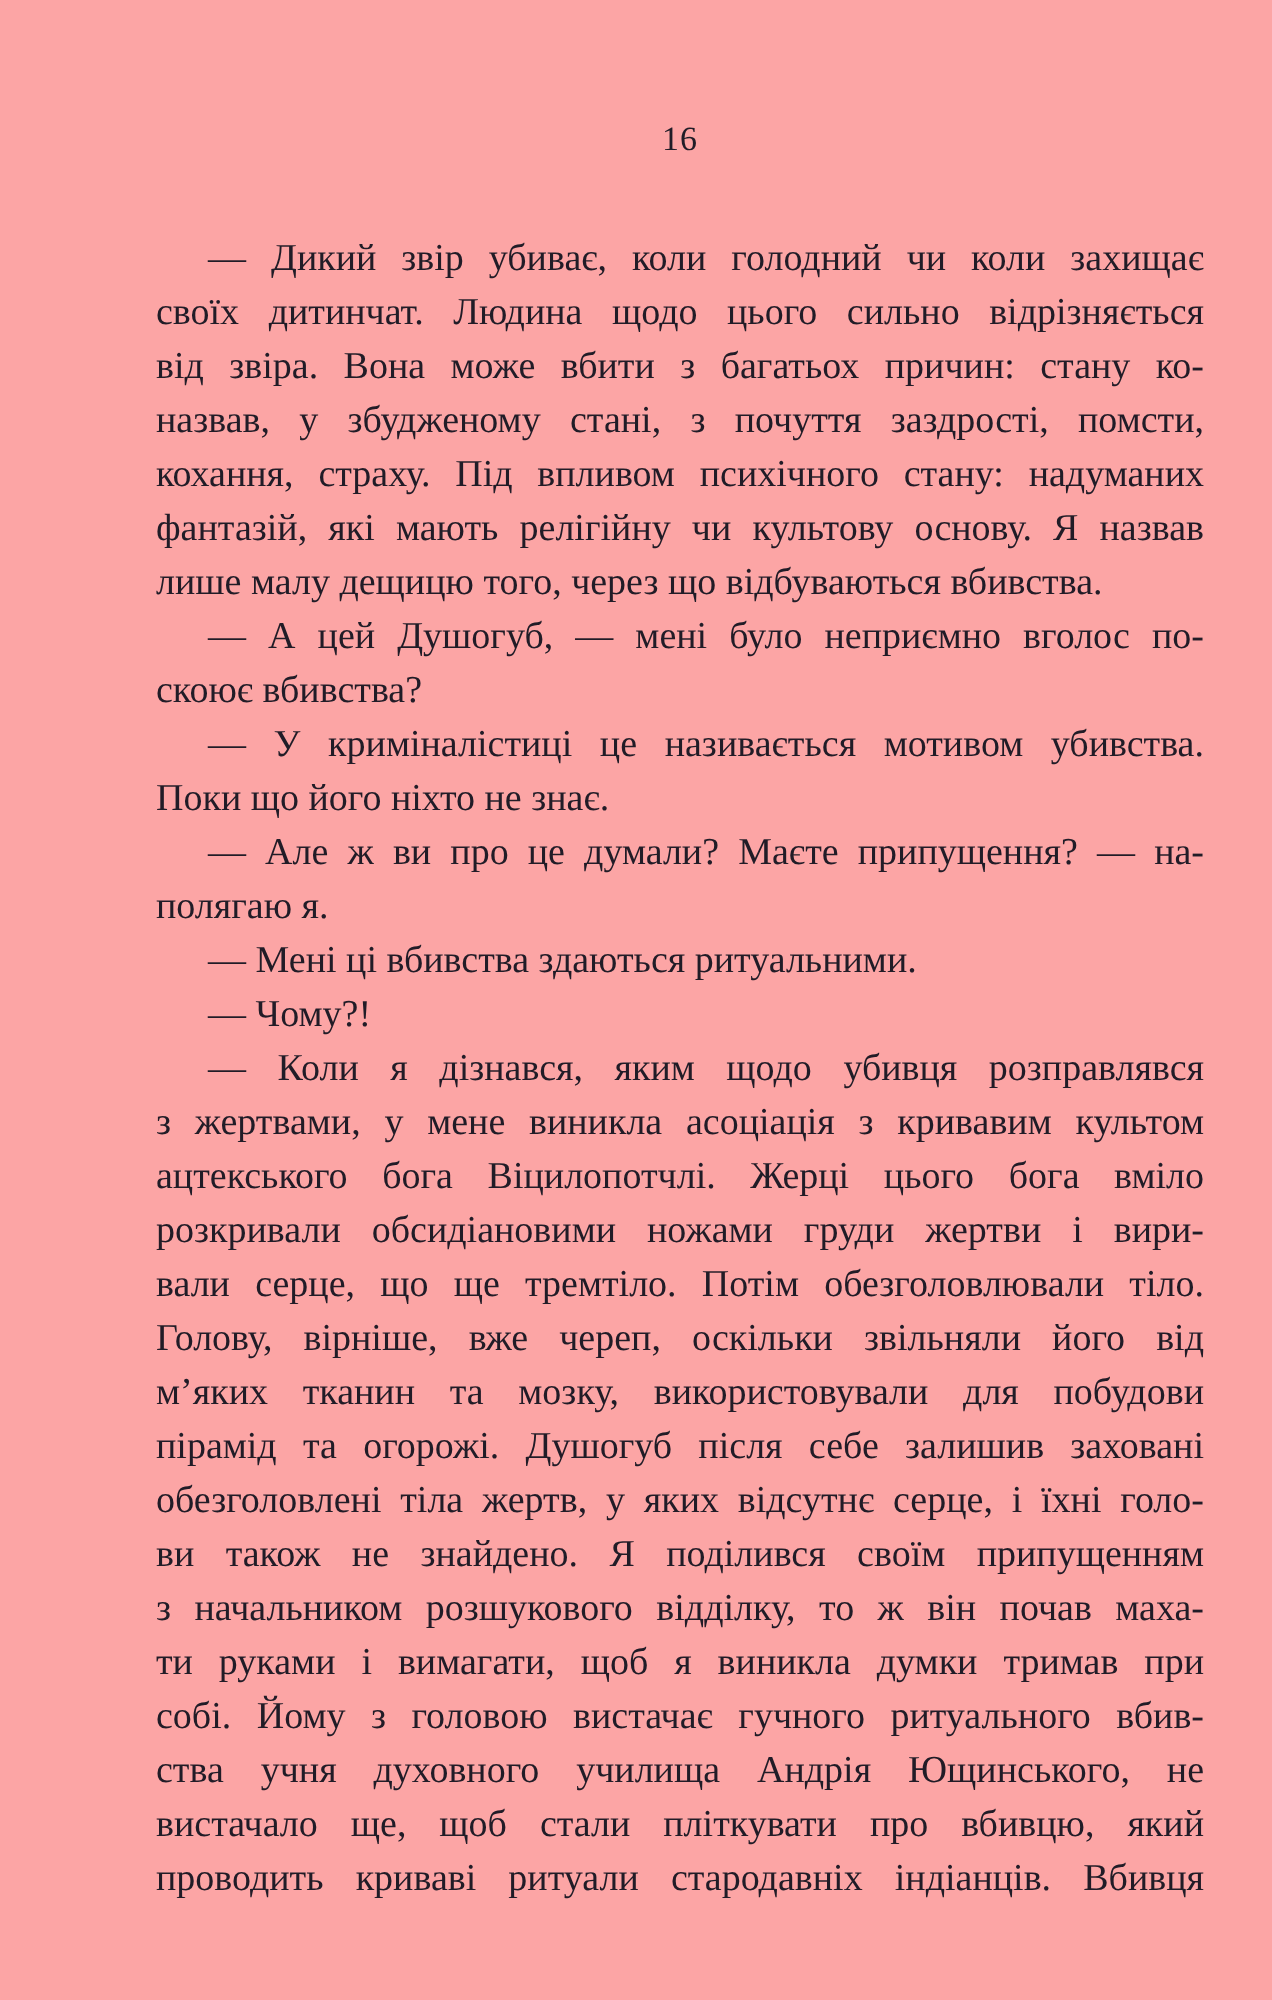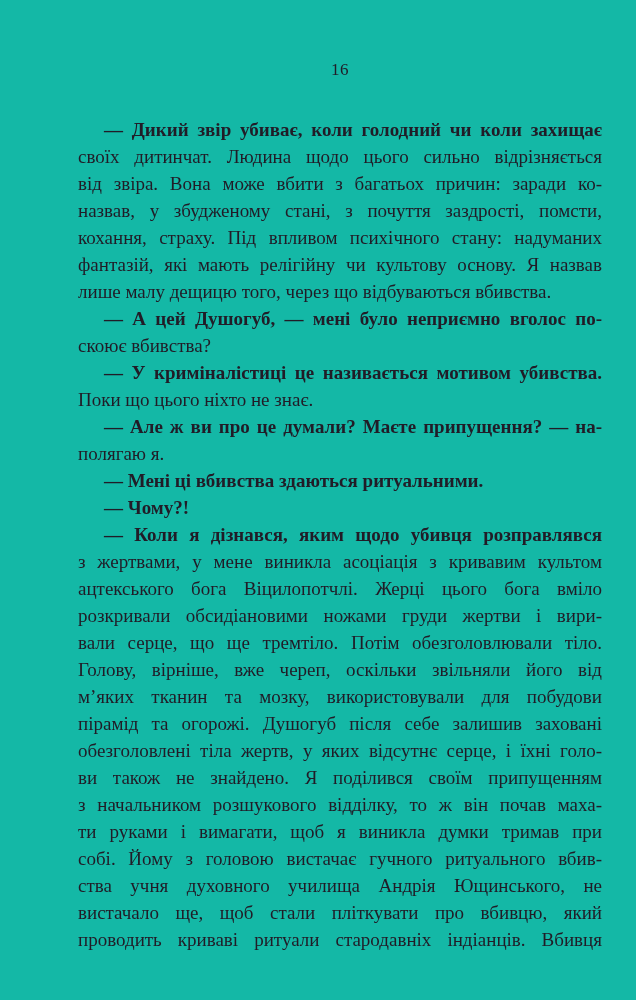--- a/index.html
+++ b/index.html
@@ -4,21 +4,21 @@
 <style>
   html, body {
     margin: 0;
     padding: 0;
     background: #ffffff;
   }
   .book-page {
     position: relative;
     width: 636px;
     height: 1000px;
-    background: #14b8a6;
+    background: #fca5a5;
     overflow: hidden;
     font-family: "Liberation Serif", "DejaVu Serif", serif;
     color: #211c27;
   }
   .page-number {
     position: absolute;
     top: 60px;
     left: 78px;
     width: 524px;
     text-align: center;
@@ -42,45 +42,44 @@
     display: block;
     text-align: justify;
     text-align-last: justify;
     white-space: normal;
   }
   .line.lastline {
     text-align-last: left;
   }
   .line.firstline {
     text-indent: 26px;
-    font-weight: bold;
   }
 </style>
 </head>
 <body>
 
 <div class="book-page">
   <div class="page-number">16</div>
   <div class="text-block">
       <p>
         <span class="line firstline">— Дикий звір убиває, коли голодний чи коли захищає</span>
         <span class="line">своїх дитинчат. Людина щодо цього сильно відрізняється</span>
-        <span class="line">від звіра. Вона може вбити з багатьох причин: заради ко-</span>
+        <span class="line">від звіра. Вона може вбити з багатьох причин: стану ко-</span>
         <span class="line">назвав, у збудженому стані, з почуття заздрості, помсти,</span>
         <span class="line">кохання, страху. Під впливом психічного стану: надуманих</span>
         <span class="line">фантазій, які мають релігійну чи культову основу. Я назвав</span>
         <span class="line lastline">лише малу дещицю того, через що відбуваються вбивства.</span>
       </p>
       <p>
         <span class="line firstline">— А цей Душогуб, — мені було неприємно вголос по-</span>
         <span class="line lastline">скоює вбивства?</span>
       </p>
       <p>
         <span class="line firstline">— У криміналістиці це називається мотивом убивства.</span>
-        <span class="line lastline">Поки що цього ніхто не знає.</span>
+        <span class="line lastline">Поки що його ніхто не знає.</span>
       </p>
       <p>
         <span class="line firstline">— Але ж ви про це думали? Маєте припущення? — на-</span>
         <span class="line lastline">полягаю я.</span>
       </p>
       <p>
         <span class="line firstline lastline">— Мені ці вбивства здаються ритуальними.</span>
       </p>
       <p>
         <span class="line firstline lastline">— Чому?!</span>

